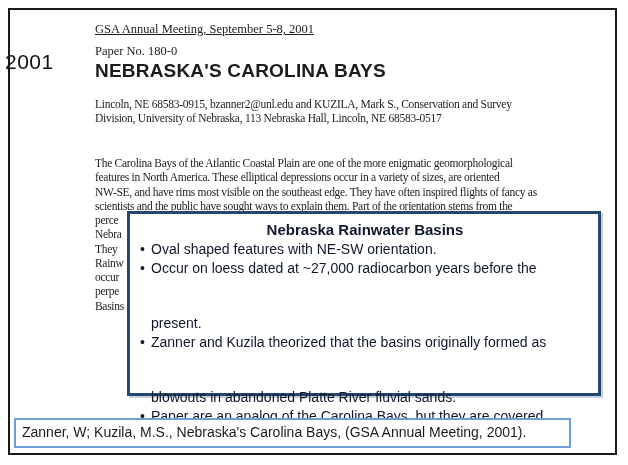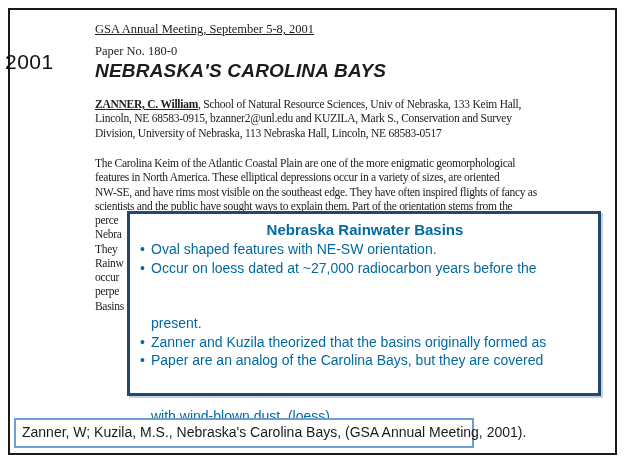--- a/index.html
+++ b/index.html
@@ -44,21 +44,20 @@
     position: absolute; left: 0; top: 44px;
     font-size: 12.5px;
     font-weight: normal;
     white-space: pre;
   }
   .title {
     position: absolute; left: 0; top: 60px;
     font-family: "Liberation Sans", sans-serif;
     font-size: 19px;
     font-weight: bold;
-    font-style: italic;
     letter-spacing: 0.2px;
     white-space: pre;
   }
   .authors {
     position: absolute; left: 0; top: 97px;
     font-size: 11.5px;
     letter-spacing: -0.25px;
     line-height: 14.4px;
   }
   .authors div { white-space: pre; }
@@ -74,37 +73,37 @@
     position: absolute;
     left: 127px; top: 211px;
     width: 474px; height: 185px;
     box-sizing: border-box;
     background: #ffffff;
     border: 3px solid var(--overlay-border, #24476f);
     box-shadow: 2px 2px 0 rgba(130, 152, 182, 0.45);
     padding: 6px 8px 0 10px;
     font-size: 14px;
     line-height: 18.6px;
-    color: #0369a1;
+    color: #0f172a;
   }
   .callout-title {
     text-align: center;
     font-weight: bold;
     font-size: 15px;
     line-height: 19px;
     margin-bottom: 1px;
     white-space: pre;
   }
   .c-line { white-space: pre; }
   .c-line .marker { display: inline-block; width: 11px; }
   .c-cont { padding-left: 11px; margin-top: 37px; }
   .citation {
     position: absolute;
     left: 14px; top: 418px;
-    width: 460px; height: 30px;
+    width: 557px; height: 30px;
     box-sizing: border-box;
     border: 2px solid var(--citation-border, #6f9fd8);
     background: #ffffff;
     font-size: 14px;
     line-height: 25px;
     padding-left: 6px;
     white-space: pre;
     color: #1b1b1b;
   }
 </style>
@@ -115,44 +114,44 @@
   <div class="frame"></div>
 
   <div class="year">2001</div>
 
   <div class="doc">
     <div class="meeting">GSA Annual Meeting, September 5-8, 2001</div>
     <div class="paper-no">Paper No. 180-0</div>
     <div class="title">NEBRASKA'S CAROLINA BAYS</div>
 
     <div class="authors">
-      <div><span class="author-name">ZANNER, C. William</span><span>, School of Natural Resource Sciences, Univ of Nebraska, 133 Keim Hall,</span></div>
       <div>Lincoln, NE 68583-0915, bzanner2@unl.edu and KUZILA, Mark S., Conservation and Survey</div>
       <div>Division, University of Nebraska, 113 Nebraska Hall, Lincoln, NE 68583-0517</div>
     </div>
 
     <div class="abstract">
-      <div>The Carolina Keim of the Atlantic Coastal Plain are one of the more enigmatic geomorphological</div>
+      <div>The Carolina Bays of the Atlantic Coastal Plain are one of the more enigmatic geomorphological</div>
       <div>features in North America. These elliptical depressions occur in a variety of sizes, are oriented</div>
       <div>NW-SE, and have rims most visible on the southeast edge. They have often inspired flights of fancy as</div>
       <div>scientists and the public have sought ways to explain them. Part of the orientation stems from the</div>
       <div>perce</div>
       <div>Nebra</div>
       <div>They</div>
       <div>Rainw</div>
       <div>occur</div>
       <div>perpe</div>
       <div>Basins</div>
     </div>
   </div>
 
   <div class="callout">
     <div class="callout-title">Nebraska Rainwater Basins</div>
     <div class="c-line"><span class="marker">•</span><span>Oval shaped features with NE-SW orientation.</span></div>
     <div class="c-line"><span class="marker">•</span><span>Occur on loess dated at ~27,000 radiocarbon years before the</span></div>
     <div class="c-line c-cont"><span>present.</span></div>
     <div class="c-line"><span class="marker">•</span><span>Zanner and Kuzila theorized that the basins originally formed as</span></div>
+    <div class="c-line c-cont"><span>blowouts in abandoned Platte River fluvial sands.</span></div>
     <div class="c-line"><span class="marker">•</span><span>Paper are an analog of the Carolina Bays, but they are covered</span></div>
     <div class="c-line c-cont"><span>with wind-blown dust  (loess).</span></div>
   </div>
 
   <div class="citation"><span>Zanner, W; Kuzila, M.S., Nebraska's Carolina Bays, (GSA Annual Meeting, 2001).</span></div>
 </div>
 
 </body></html>

